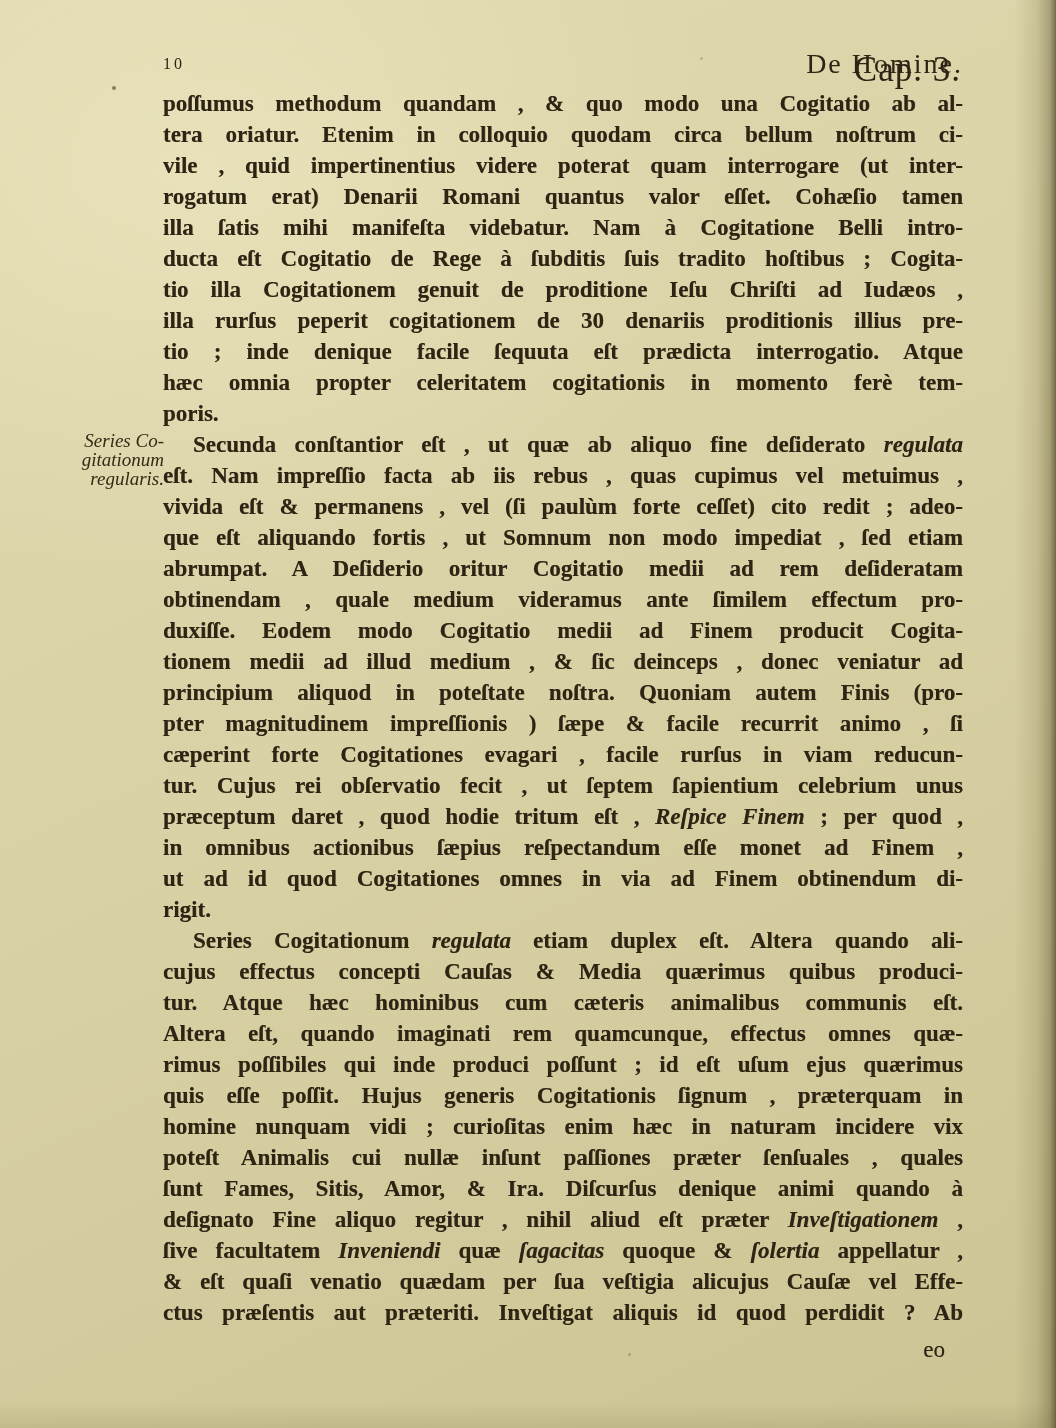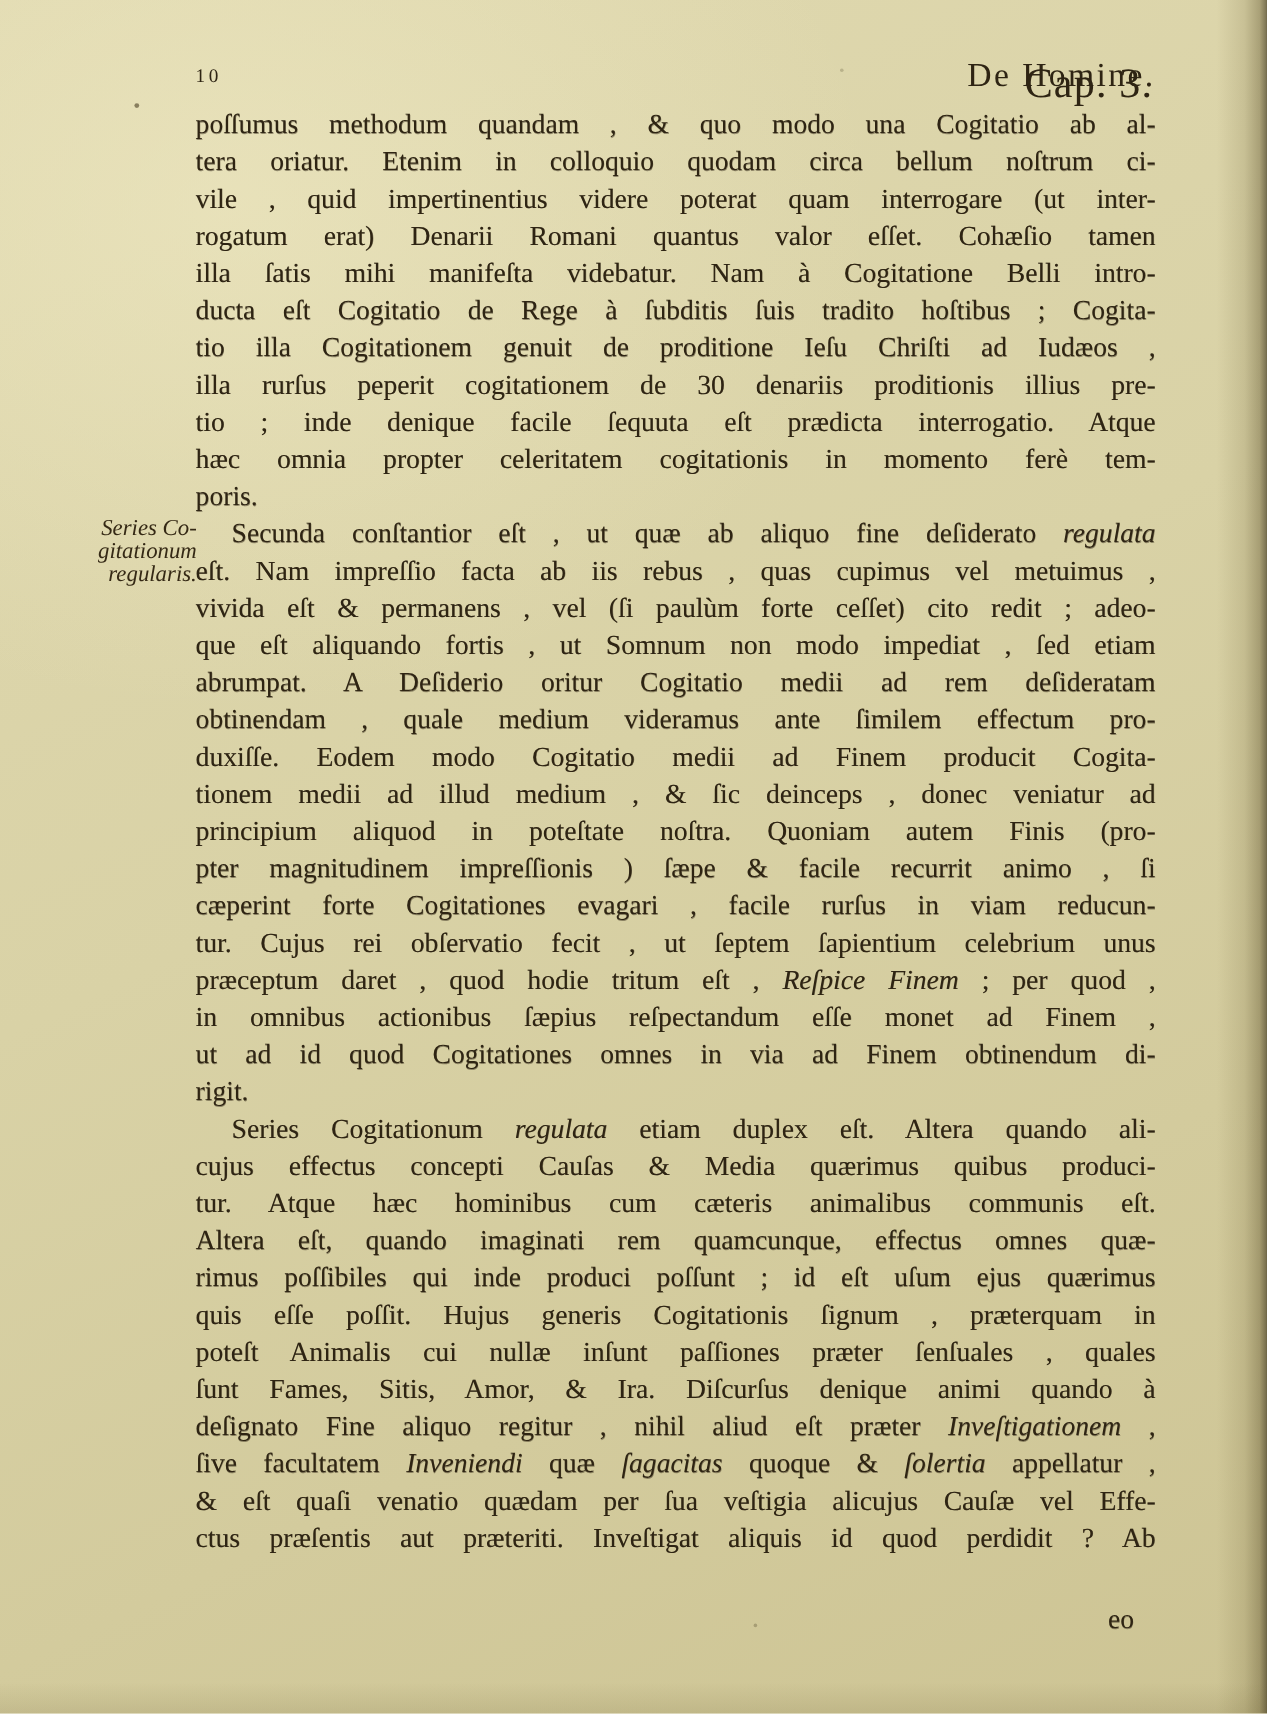--- a/index.html
+++ b/index.html
@@ -62,20 +62,21 @@
 
   .text-column {
     position: absolute; left: 163px; top: 88px; width: 800px;
     font-size: 23px;
   }
   .para { margin: 0; padding: 0; }
   .line {
     height: 31px; line-height: 31px; overflow: hidden;
     text-align: justify;
     text-shadow: 0.3px 0.3px 0.3px rgba(46,36,19,0.45);
+    font-weight: bold;
   }
   .line.justified::after { content: ""; display: inline-block; width: 100%; height: 0; }
   .line.short { text-align: left; }
   .line.indent { text-indent: 30px; }
   .it { font-style: italic; }
 
   .catchword {
     position: absolute; left: 163px; top: 1334px; width: 800px;
     text-align: right; padding-right: 18px; box-sizing: border-box;
     font-size: 23px; line-height: 31px;
@@ -131,20 +132,21 @@
         <div class="line justified"><span>ut ad id quod Cogitationes omnes in via ad Finem obtinendum di-</span></div>
         <div class="line short"><span>rigit.</span></div>
       </div>
       <div class="para">
         <div class="line justified indent"><span>Series Cogitationum </span><span class="it">regulata</span><span> etiam duplex eſt. Altera quando ali-</span></div>
         <div class="line justified"><span>cujus effectus concepti Cauſas &amp; Media quærimus quibus produci-</span></div>
         <div class="line justified"><span>tur. Atque hæc hominibus cum cæteris animalibus communis eſt.</span></div>
         <div class="line justified"><span>Altera eſt, quando imaginati rem quamcunque, effectus omnes quæ-</span></div>
         <div class="line justified"><span>rimus poſſibiles qui inde produci poſſunt ; id eſt uſum ejus quærimus</span></div>
         <div class="line justified"><span>quis eſſe poſſit. Hujus generis Cogitationis ſignum , præterquam in</span></div>
+        <div class="line justified"><span>homine nunquam vidi ; curioſitas enim hæc in naturam incidere vix</span></div>
         <div class="line justified"><span>poteſt Animalis cui nullæ inſunt paſſiones præter ſenſuales , quales</span></div>
         <div class="line justified"><span>ſunt Fames, Sitis, Amor, &amp; Ira. Diſcurſus denique animi quando à</span></div>
         <div class="line justified"><span>deſignato Fine aliquo regitur , nihil aliud eſt præter </span><span class="it">Inveſtigationem</span><span> ,</span></div>
         <div class="line justified"><span>ſive facultatem </span><span class="it">Inveniendi</span><span> quæ </span><span class="it">ſagacitas</span><span> quoque &amp; </span><span class="it">ſolertia</span><span> appellatur ,</span></div>
         <div class="line justified"><span>&amp; eſt quaſi venatio quædam per ſua veſtigia alicujus Cauſæ vel Effe-</span></div>
         <div class="line justified"><span>ctus præſentis aut præteriti. Inveſtigat aliquis id quod perdidit ? Ab</span></div>
       </div>
     </div>
 
   <div class="catchword">eo</div>

